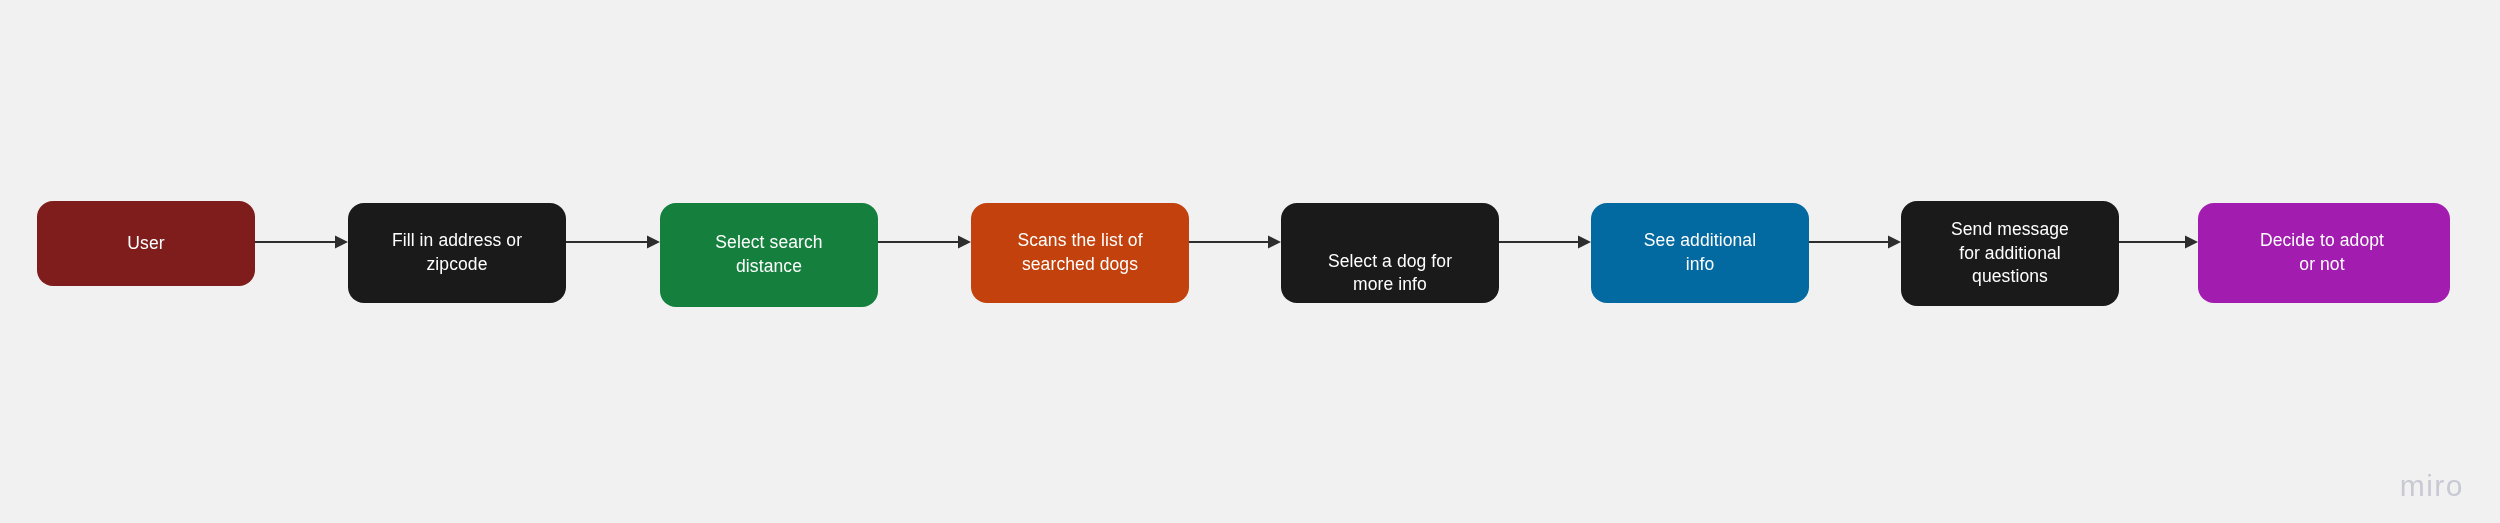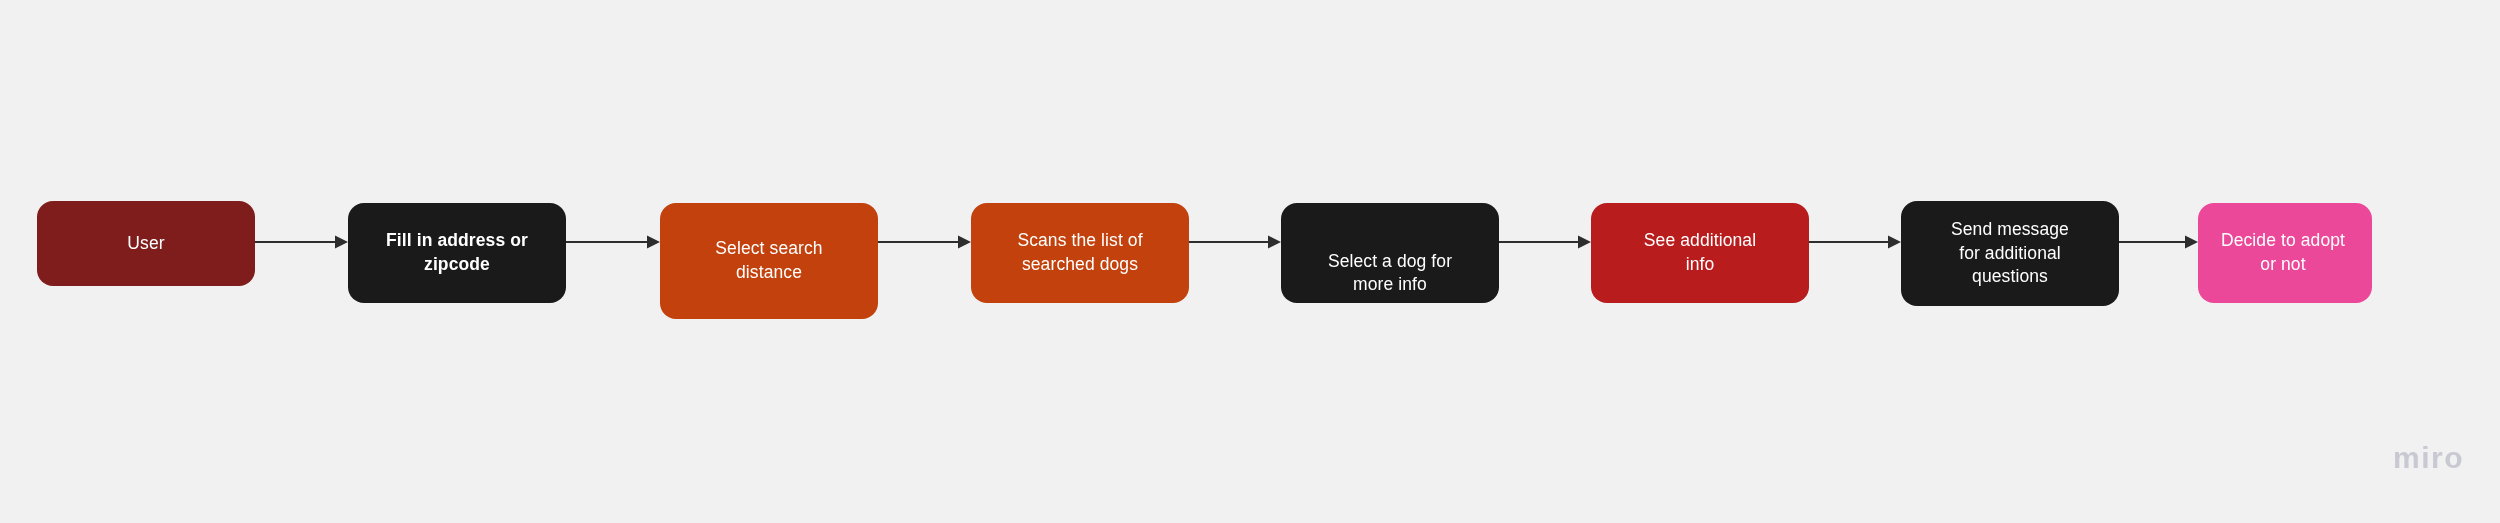--- a/index.html
+++ b/index.html
@@ -52,23 +52,23 @@
     position: absolute;
     height: 22px;
     pointer-events: none;
   }
   .connector svg { display: block; }
 
   
   #watermark {
     position: absolute;
     right: 36px;
-    bottom: 48px;
+    bottom: 20px;
     font-size: 30px;
-    font-weight: 700;
+    font-weight: 400;
     letter-spacing: 1.5px;
     color: #c9c9d4;
     user-select: none;
   }
 </style>
 </head>
 <body style="background: rgb(241, 241, 241);">
 
 <div id="canvas" style="background: rgb(241, 241, 241);">
 
@@ -112,32 +112,32 @@
       <div class="connector" style="left: 2119px; top: 231px; width: 79px;">
         <svg width="79" height="22" viewBox="0 0 79 22">
           <line x1="0" y1="11" x2="67" y2="11" stroke="#2d2d2d" stroke-width="2.2"></line>
           <polygon points="79,11 66,4.5 66,17.5" fill="#2d2d2d"></polygon>
         </svg>
       </div>
     </div>
 
   <div id="node-layer">
       <div class="node accent" style="left: 37px; top: 201px; width: 218px; height: 85px; background: #7f1d1d; color: rgb(255, 255, 255);"><span class="node-label">User</span></div>
-      <div class="node dark" style="left: 348px; top: 203px; width: 218px; height: 100px; background: rgb(26, 26, 26); color: rgb(255, 255, 255); font-weight: bold;"><span class="node-label">Fill in address or
+      <div class="node dark" style="left: 348px; top: 203px; width: 218px; height: 100px; background: rgb(26, 26, 26); color: rgb(255, 255, 255);"><span class="node-label">Fill in address or
 zipcode</span></div>
-      <div class="node dark" style="left: 660px; top: 203px; width: 218px; height: 116px; background: #c2410c; color: rgb(255, 255, 255);"><span class="node-label">Select search
+      <div class="node dark" style="left: 660px; top: 203px; width: 218px; height: 104px; background: #15803d; color: rgb(255, 255, 255);"><span class="node-label">Select search
 distance</span></div>
       <div class="node dark" style="left: 971px; top: 203px; width: 218px; height: 100px; background: #c2410c; color: rgb(255, 255, 255);"><span class="node-label">Scans the list of
 searched dogs</span></div>
       <div class="node dark" style="left: 1281px; top: 203px; width: 218px; height: 100px; background: rgb(26, 26, 26); color: rgb(255, 255, 255); align-items: flex-end;"><span class="node-label">Select a dog for
 more info</span></div>
-      <div class="node dark" style="left: 1591px; top: 203px; width: 218px; height: 100px; background: #b91c1c; color: rgb(255, 255, 255);"><span class="node-label">See additional
+      <div class="node dark" style="left: 1591px; top: 203px; width: 218px; height: 100px; background: #0369a1; color: rgb(255, 255, 255);"><span class="node-label">See additional
 info</span></div>
       <div class="node dark" style="left: 1901px; top: 201px; width: 218px; height: 105px; background: rgb(26, 26, 26); color: rgb(255, 255, 255); text-align: center;"><span class="node-label">Send message
 for additional
 questions</span></div>
-      <div class="node accent" style="left: 2198px; top: 203px; width: 174px; height: 100px; background: #ec4899; color: rgb(255, 255, 255); padding-left: 8px;"><span class="node-label">Decide to adopt
+      <div class="node accent" style="left: 2198px; top: 203px; width: 252px; height: 100px; background: #a21caf; color: rgb(255, 255, 255); padding-left: 8px;"><span class="node-label">Decide to adopt
 or not</span></div>
     </div>
 
   <div id="watermark" style="color: rgb(201, 201, 212);">miro</div>
 
 </div>
 
 </body></html>

